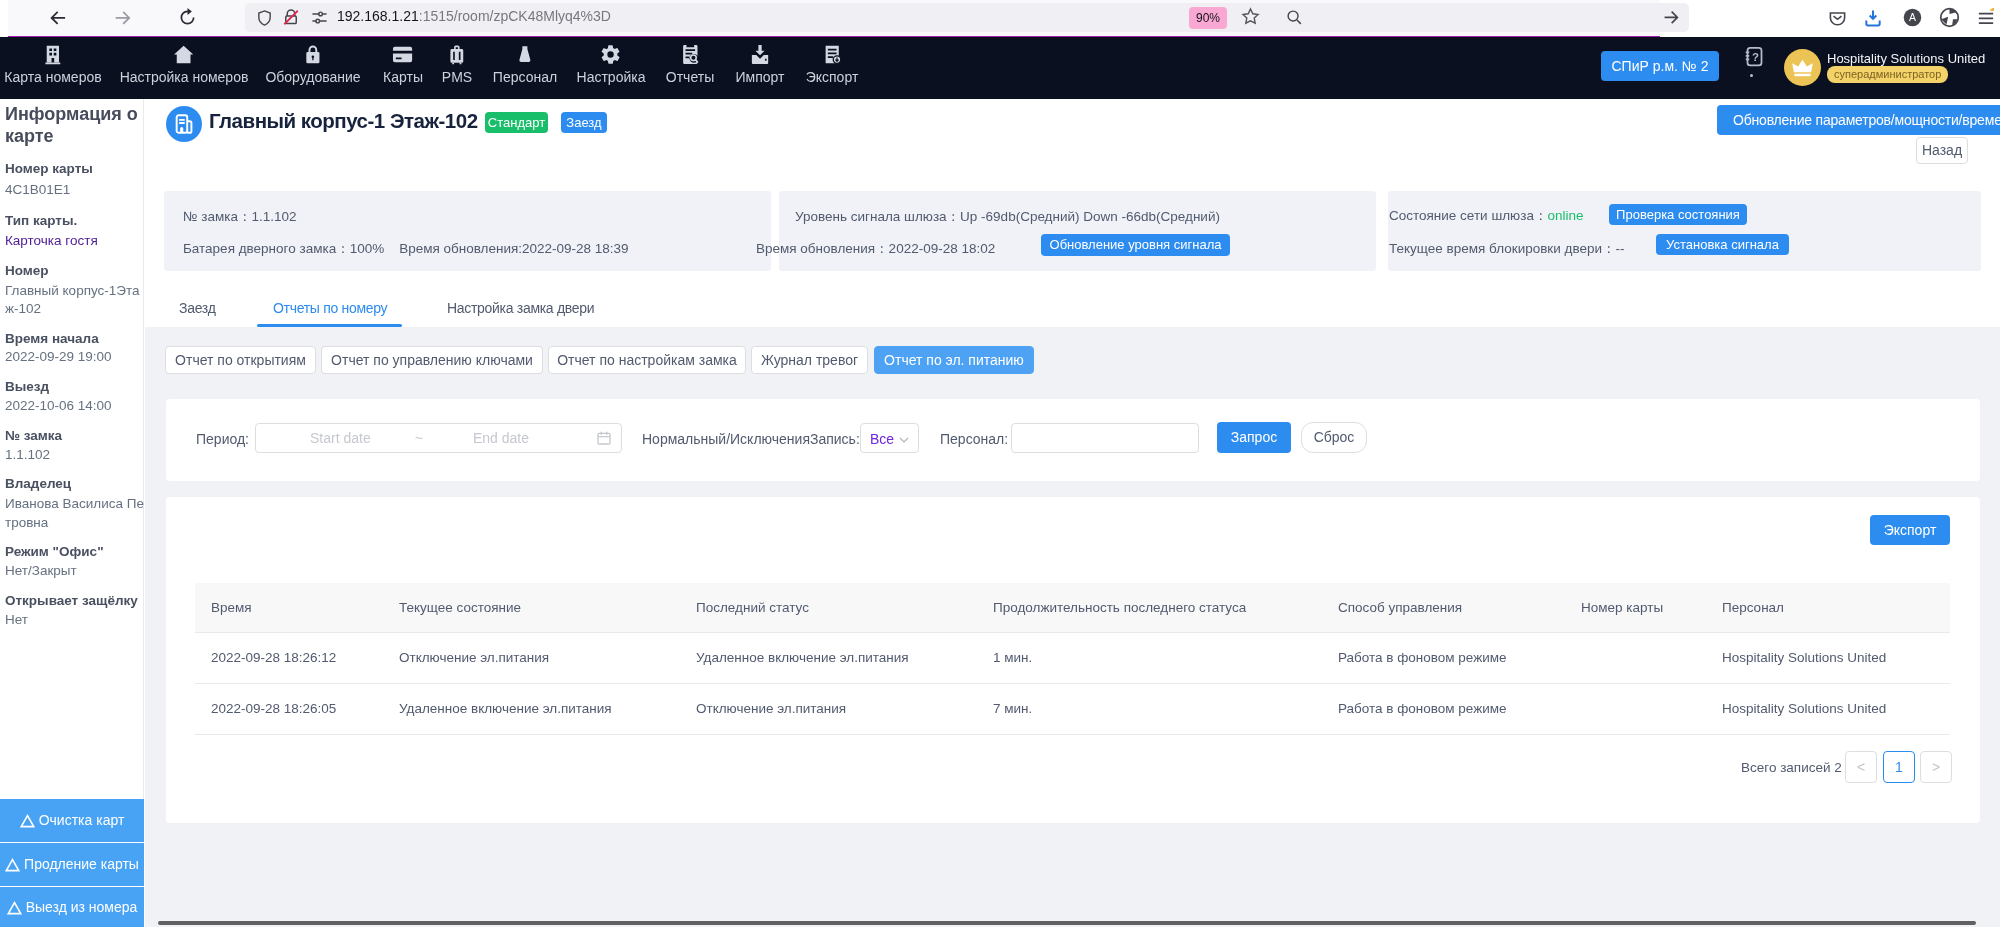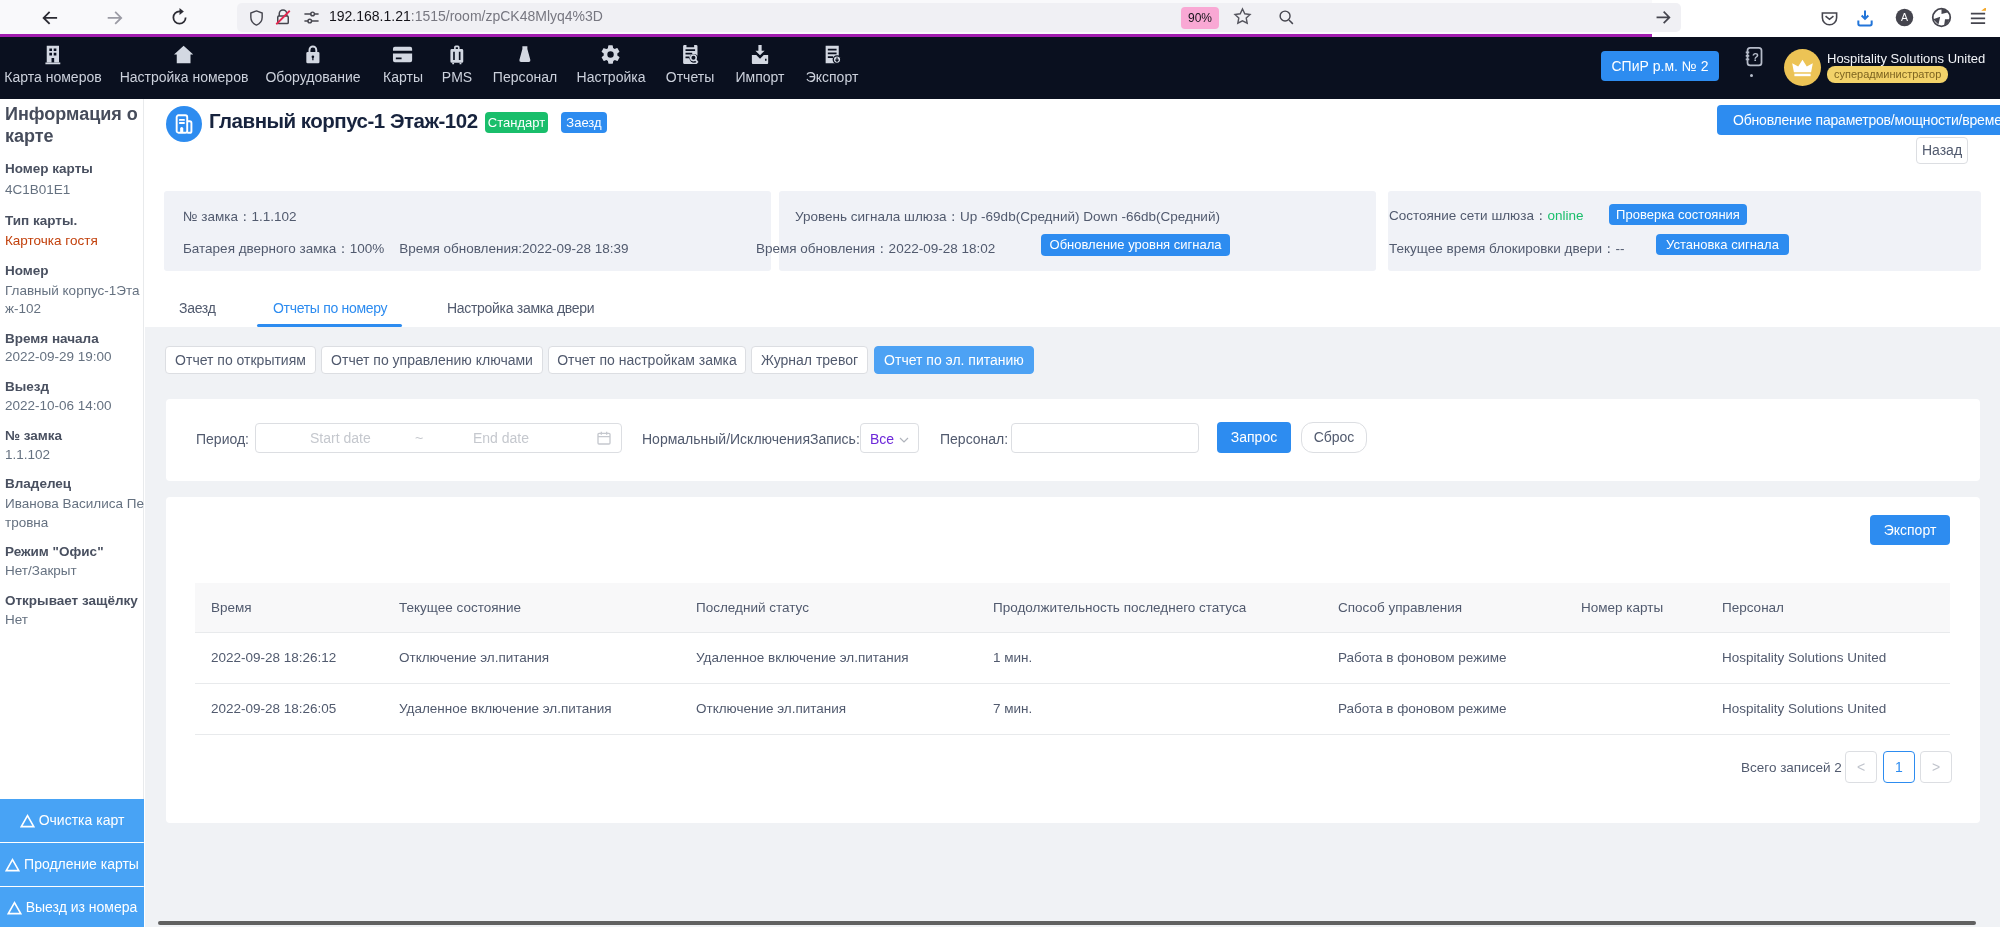--- a/index.html
+++ b/index.html
@@ -1,40 +1,40 @@
 <!DOCTYPE html>
 <html lang="ru"><head>
 <meta charset="utf-8">
 <title>room</title>
 <style>
 *{margin:0;padding:0;box-sizing:border-box}
 html,body{width:2000px;height:927px;overflow:hidden}
 body{font-family:"Liberation Sans",sans-serif;position:relative;background:#fff;font-size:14px}
 .abs{position:absolute}
 
-.chrome{position:absolute;left:0;top:0;width:1652px;height:37px;background:#f9f9fb;border-bottom:3px solid #a21caf}
+.chrome{position:absolute;left:8px;top:0;width:1652px;height:37px;background:#f9f9fb;border-bottom:1px solid #a21caf}
 .urlbar{position:absolute;left:237px;top:3px;width:1053px;height:29px;background:#f0f0f4;border-radius:5px}
 .searchbar{position:absolute;left:1266px;top:3px;width:415px;height:29px;background:#f0f0f4;border-radius:5px}
 .urltext{position:absolute;left:329px;top:8px;font-size:14px;color:#15141a;white-space:nowrap}
 .urltext .dim{color:#777780}
 .zoompill{position:absolute;left:1181px;top:7px;width:38px;height:22px;background:#f9a8d4;border-radius:4px;font-size:12px;color:#15141a;text-align:center;line-height:22px}
 
 .nav{position:absolute;left:0;top:37px;width:2000px;height:62px;background:#0a101f}
 .nitem{position:absolute;top:43px;white-space:nowrap;text-align:center;color:#ccd1dc;font-size:14px}
 .nitem svg{display:block;margin:0 auto 3px auto}
 .spir{position:absolute;left:1601px;top:51px;width:118px;height:30px;background:#2d8cf0;border-radius:4px;color:#fff;font-size:14px;text-align:center;line-height:30px}
 .helpic{position:absolute;left:1744px;top:46px;color:#b6bcc9}
 .avatar{position:absolute;left:1784px;top:49px;width:37px;height:37px;border-radius:50%;background:#ecc355}
 .uname{position:absolute;left:1827px;top:51px;color:#f2f4f8;font-size:13px;white-space:nowrap}
 .ubadge{position:absolute;left:1827px;top:66px;height:17px;padding:0 7px;background:#f2d269;border-radius:8px;color:#7d6420;font-size:11px;line-height:17px}
 
 .sidebar{position:absolute;left:0;top:99px;width:144px;height:828px;background:#fff;border-right:1px solid #e8eaec}
 .sline{position:absolute;left:5px;white-space:nowrap;font-size:13.5px;color:#657180}
 .sb{font-weight:bold;color:#495060}
-.sred{color:#c2410c}
+.sred{color:#4c1d95}
 .stitle{position:absolute;left:5px;top:103px;font-size:18px;font-weight:bold;color:#464c5b;line-height:22px}
 .sbtn{position:absolute;left:0;width:144px;background:#48a3f5;color:#fff;font-size:14px;text-align:center}
 .sbtn svg{vertical-align:-3px;margin-right:4px}
 
 .mainwhite{position:absolute;left:145px;top:99px;width:1855px;height:228px;background:#fff}
 .maingray{position:absolute;left:145px;top:327px;width:1855px;height:600px;background:#f0f2f5}
 .havatar{position:absolute;left:166px;top:106px;width:36px;height:36px;border-radius:50%;background:#2d8cf0}
 .htitle{position:absolute;left:209px;top:109px;font-size:20.5px;font-weight:bold;letter-spacing:-0.5px;color:#17233d;white-space:nowrap}
 .badge{position:absolute;top:112px;height:21px;border-radius:4px;color:#fff;font-size:13px;line-height:21px;text-align:center}
 .bigbtn{position:absolute;left:1717px;top:105px;width:290px;height:30px;background:#2d8cf0;border-radius:4px;color:#fff;font-size:14px;letter-spacing:-0.2px;line-height:30px;padding-left:16px;white-space:nowrap}

